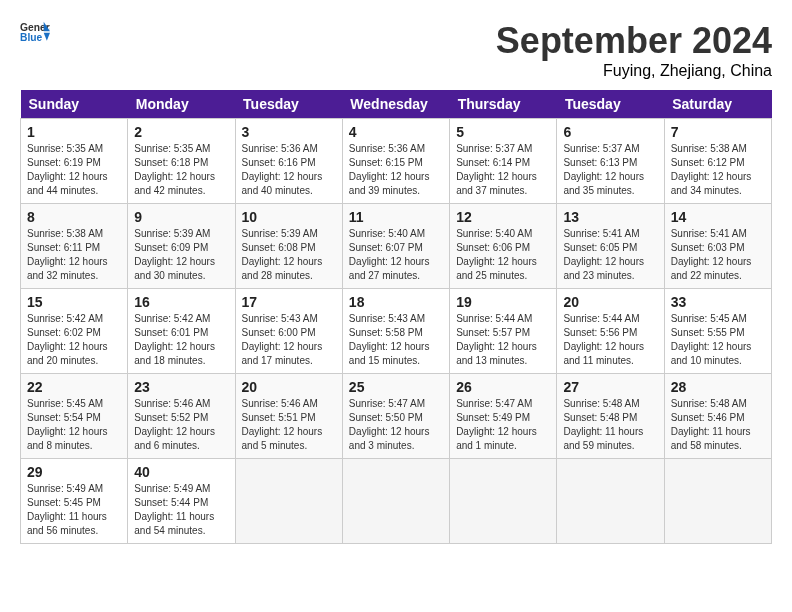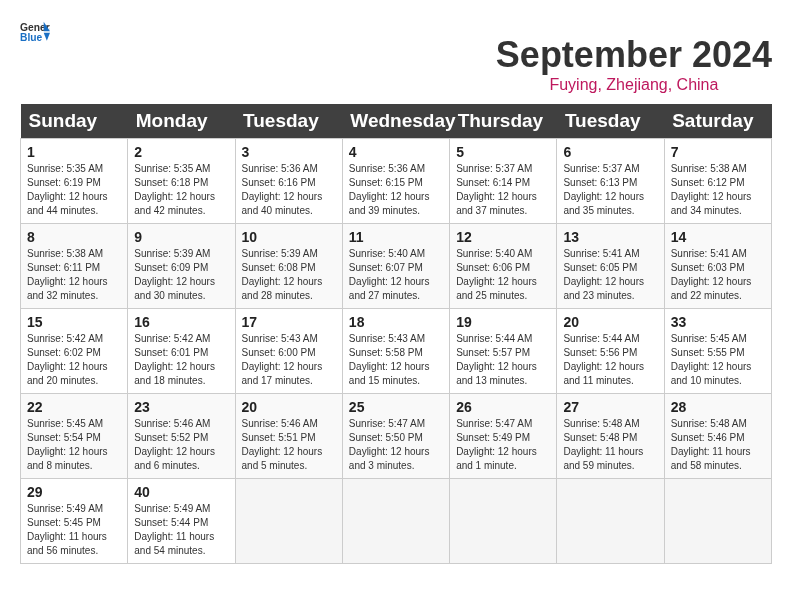--- a/index.html
+++ b/index.html
@@ -19,43 +19,42 @@
     .logo {
       display: flex;
       align-items: center;
       gap: 4px;
     }
     .logo-icon {
       width: 30px;
       height: 24px;
     }
     .title-block {
-      text-align: center;
-      margin-top: 14px;
+      text-align: right;
     }
     .month-title {
       font-size: 36px;
       font-weight: bold;
       color: #333;
     }
     .location-title {
       font-size: 16px;
-      color: #be185d;
+      color: #000000;
     }
     table {
       width: 100%;
       border-collapse: collapse;
       table-layout: fixed;
     }
     th {
-      background-color: #404040;
+      background-color: #4c1d95;
       color: #fff;
       text-align: left;
       padding: 6px 8px;
-      font-size: 19px;
+      font-size: 14px;
       font-weight: bold;
     }
     td {
       border: 1px solid #ccc;
       vertical-align: top;
       padding: 5px 6px;
       font-size: 10px;
       color: #333;
       height: 85px;
       background: #fff;

